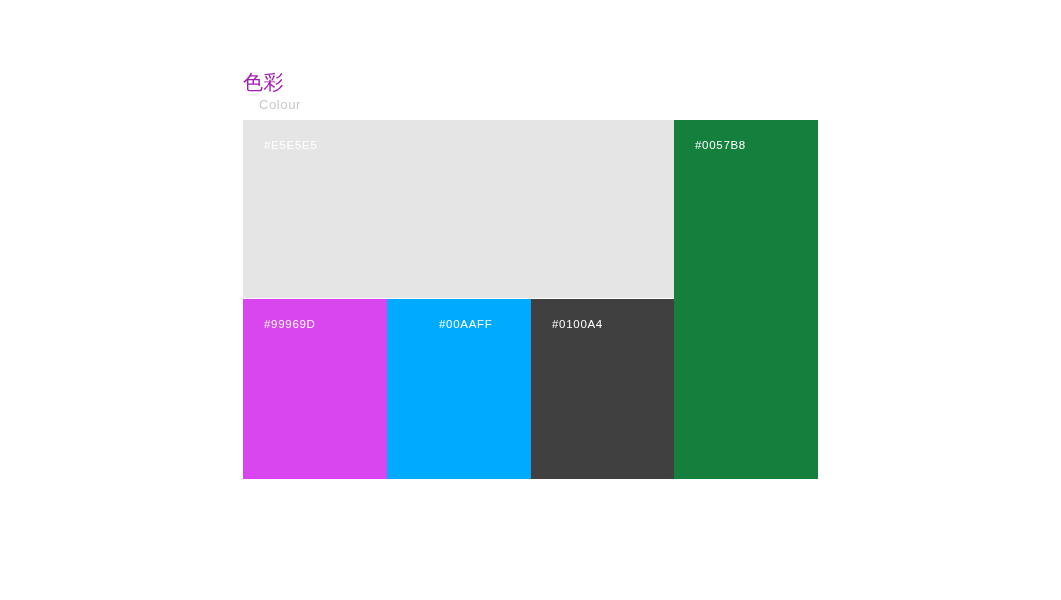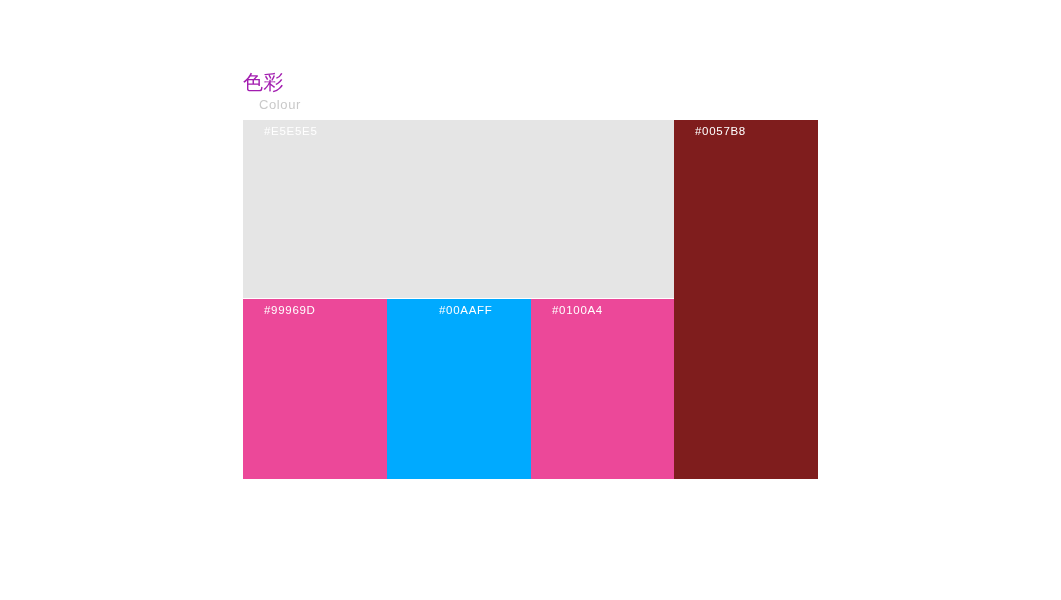--- a/index.html
+++ b/index.html
@@ -60,21 +60,21 @@
   }
 
   .swatch {
     position: absolute;
     box-sizing: border-box;
   }
 
   .swatch-label {
     position: absolute;
     left: 21px;
-    top: 4px;
+    top: 18px;
     font-family: "Liberation Sans", sans-serif;
     font-size: 11.5px;
     line-height: 14px;
     font-weight: 400;
     color: #ffffff;
     letter-spacing: 0.7px;
     white-space: nowrap;
   }
 
   
@@ -118,30 +118,30 @@
     <div class="heading-cjk" style="color: #a21caf;">色彩</div>
     <div class="heading-latin" style="color: rgb(201, 201, 201); margin-left: 16px;">Colour</div>
   </div>
 
   <div class="swatch-panel">
 
     <div class="swatch sw-neutral-light" style="background-color: rgb(229, 229, 229);">
       <span class="swatch-label" style="color: rgb(255, 255, 255);">#E5E5E5</span>
     </div>
 
-    <div class="swatch sw-neutral-mid" style="background-color: #ec4899;">
+    <div class="swatch sw-neutral-mid" style="background-color: #d946ef;">
       <span class="swatch-label" style="color: rgb(255, 255, 255);">#99969D</span>
     </div>
 
     <div class="swatch sw-cyan" style="background-color: rgb(0, 170, 255);">
       <span class="swatch-label" style="color: rgb(255, 255, 255); margin-left: 31px;">#00AAFF</span>
     </div>
 
-    <div class="swatch sw-navy" style="background-color: #ec4899;">
+    <div class="swatch sw-navy" style="background-color: #404040;">
       <span class="swatch-label" style="color: rgb(255, 255, 255);">#0100A4</span>
     </div>
 
-    <div class="swatch sw-brand-blue" style="background-color: #7f1d1d;">
+    <div class="swatch sw-brand-blue" style="background-color: #15803d;">
       <span class="swatch-label" style="color: rgb(255, 255, 255);">#0057B8</span>
     </div>
 
   </div>
 </div>
 
 </body></html>

